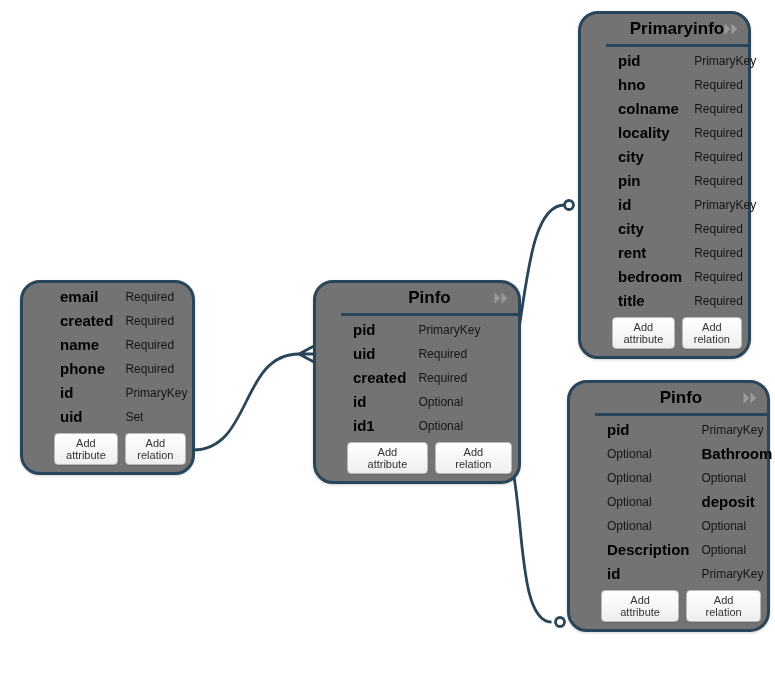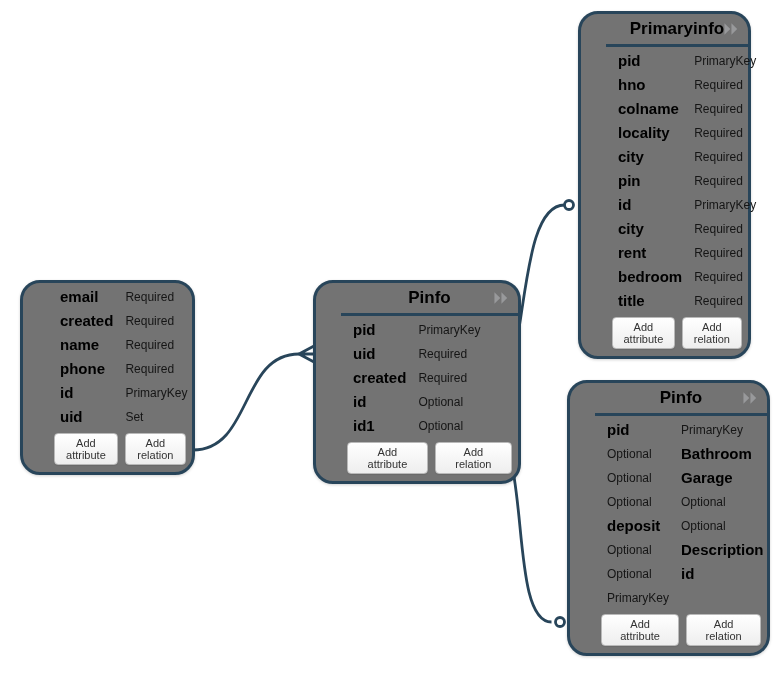--- a/index.html
+++ b/index.html
@@ -175,21 +175,20 @@
             <path d="M7.4 0.3 L12.7 5.5 L7.4 10.7 Z"></path>
           </svg>
         </span>
       </div>
       <div class="rows">
           <span class="attr-name">pid</span>
           <span class="attr-type">PrimaryKey</span>
           <span class="attr-type">Optional</span>
           <span class="attr-name">Bathroom</span>
           <span class="attr-type">Optional</span>
-          <span class="attr-name">Garage</span>
           <span class="attr-type">Optional</span>
           <span class="attr-type">Optional</span>
           <span class="attr-name">deposit</span>
           <span class="attr-type">Optional</span>
           <span class="attr-type">Optional</span>
           <span class="attr-name">Description</span>
           <span class="attr-type">Optional</span>
           <span class="attr-name">id</span>
           <span class="attr-type">PrimaryKey</span>
         </div>

